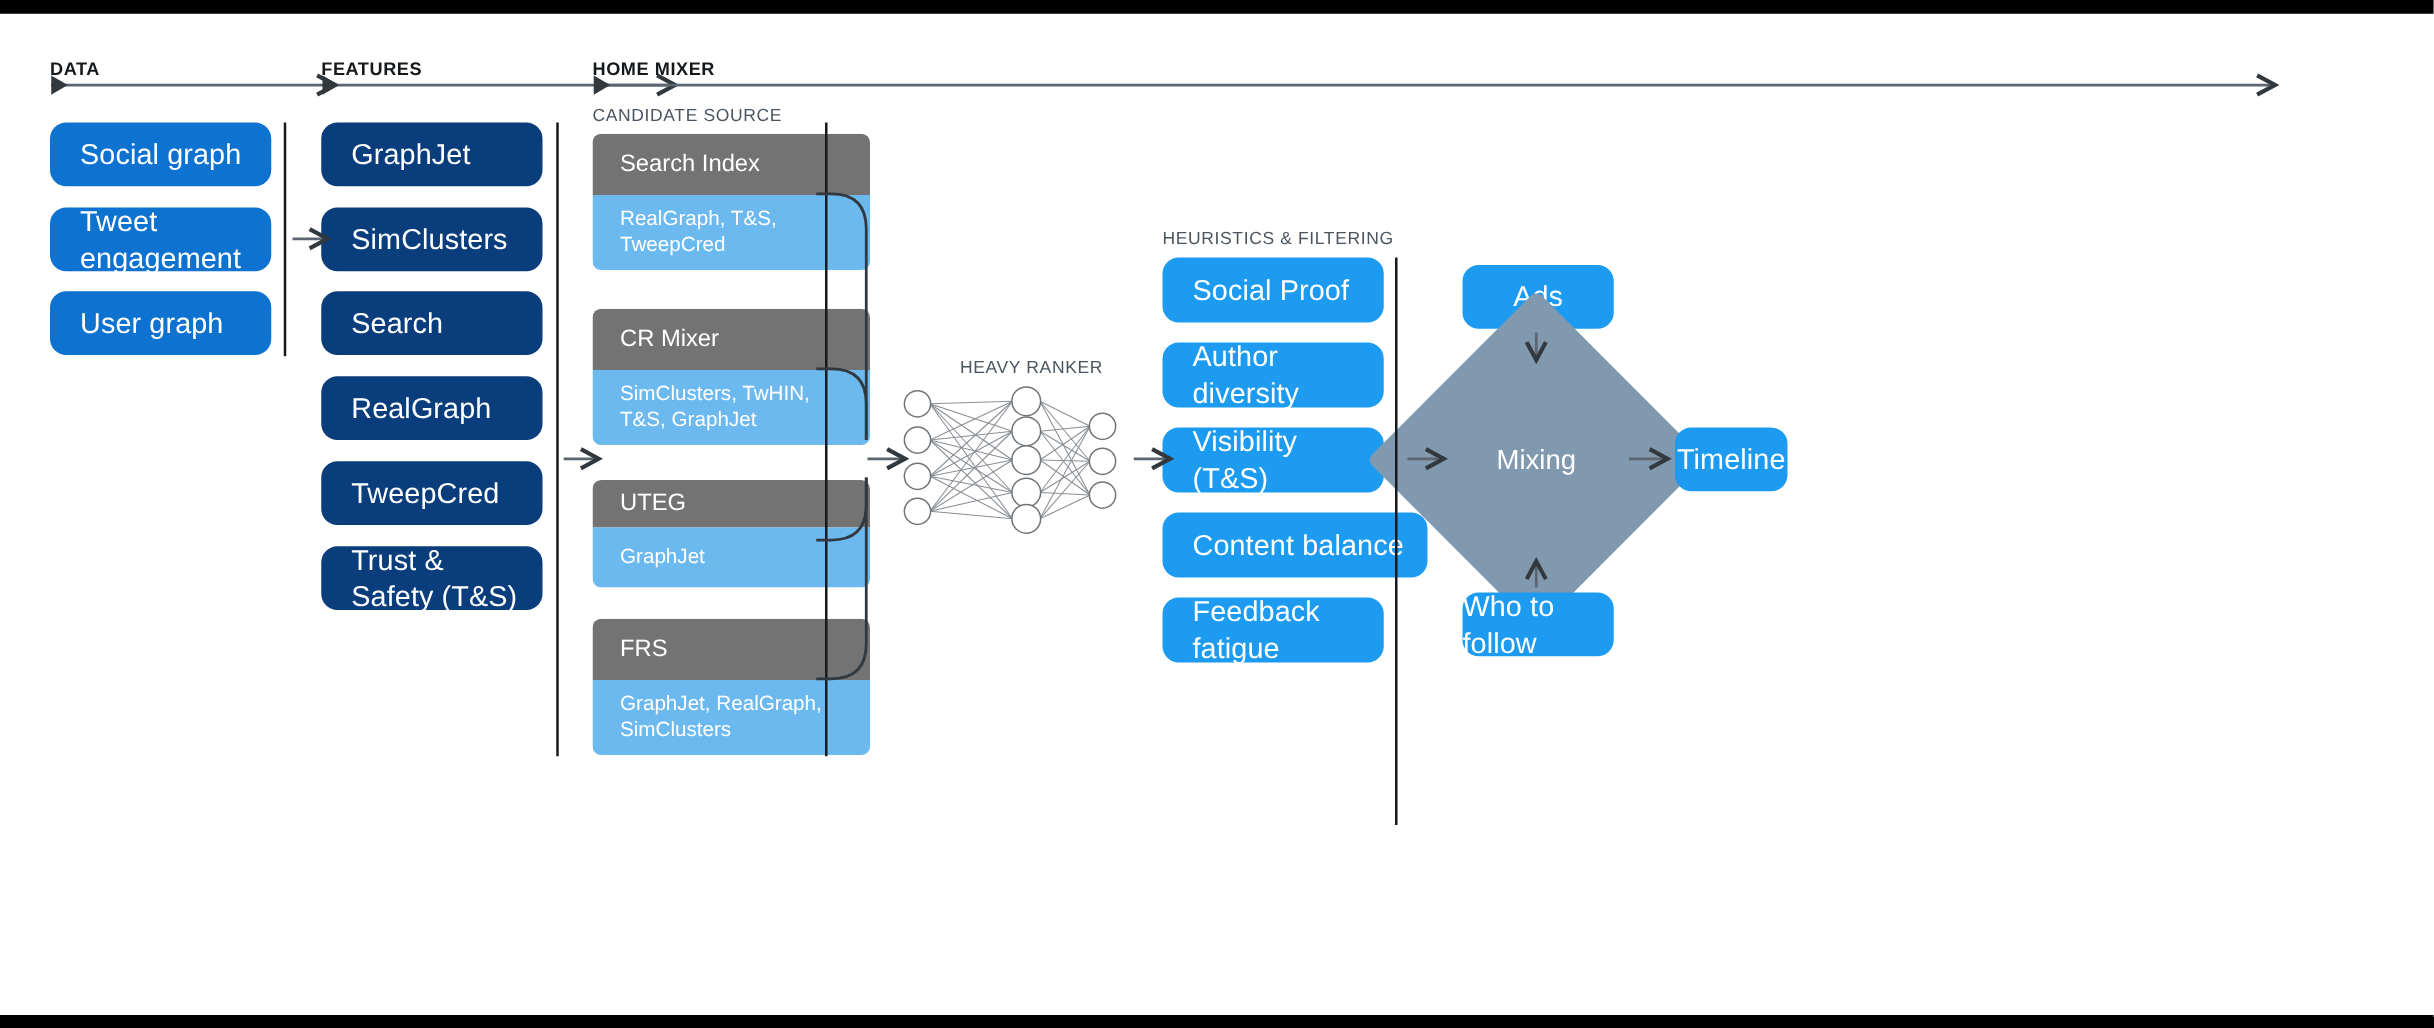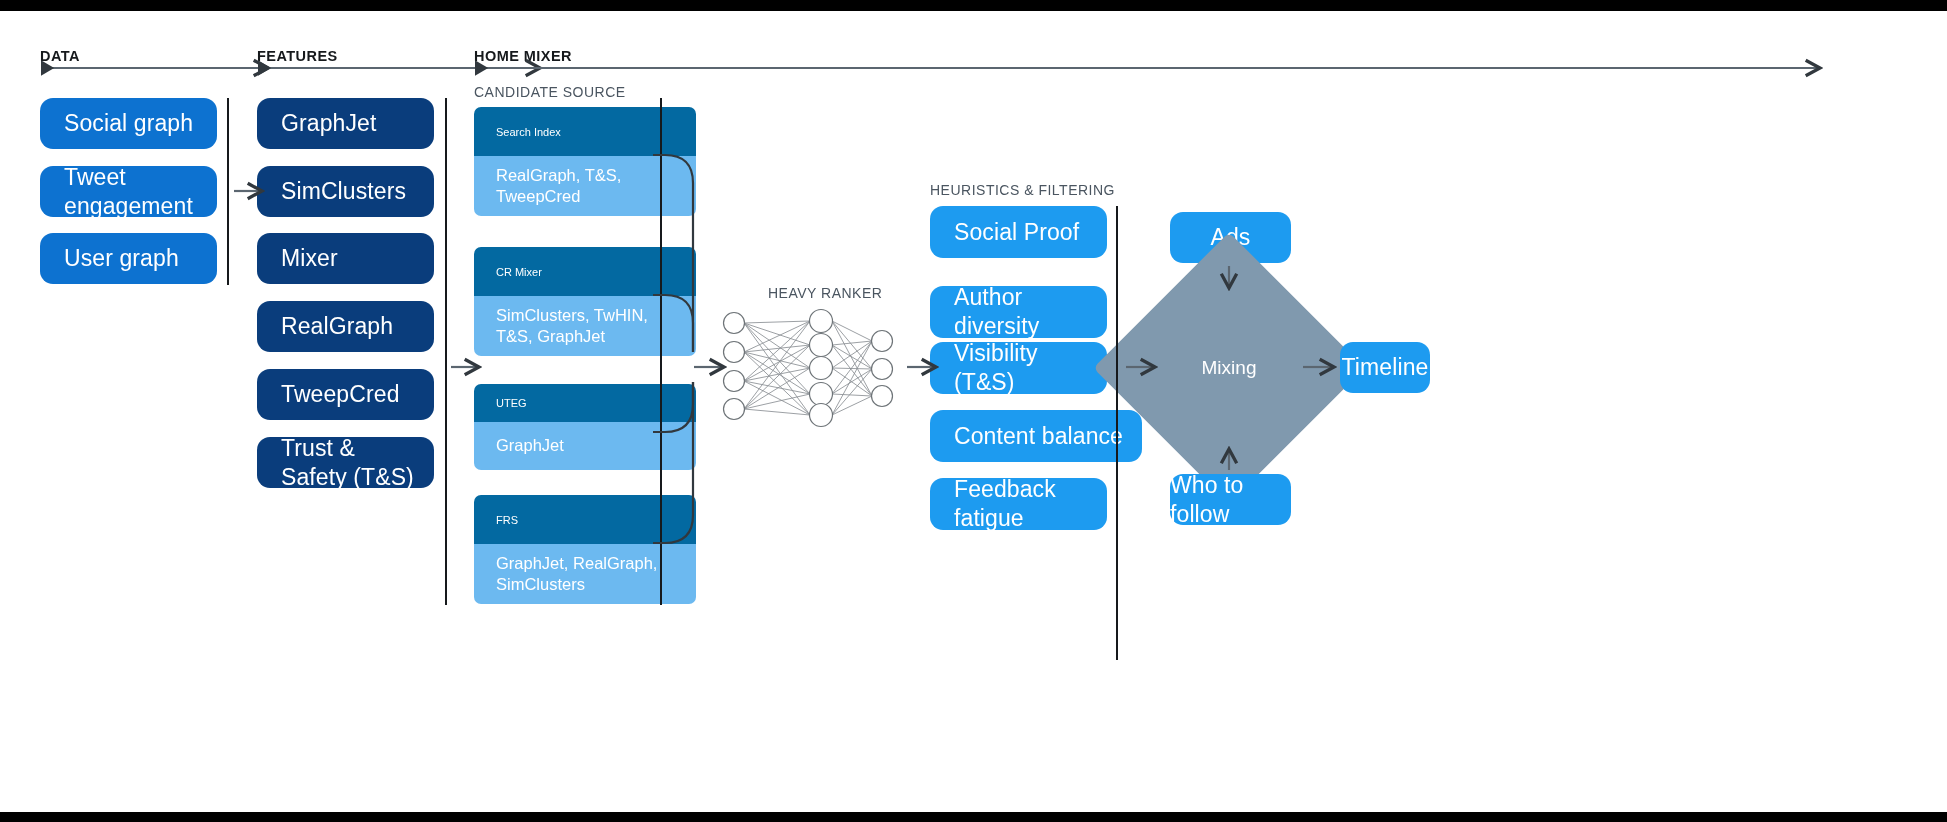--- a/index.html
+++ b/index.html
@@ -67,23 +67,23 @@
   .box.bright { background: #1d9bf0; }
 
   
   .cs-card {
     position: absolute;
     border-radius: 7px;
     overflow: hidden;
     width: 222px;
   }
   .cs-head {
-    background: #0369a1;
+    background: #737373;
     color: #ffffff;
-    font-size: 11px;
+    font-size: 19px;
     display: flex;
     align-items: center;
     padding-left: 22px;
     box-sizing: border-box;
   }
   .cs-body {
     background: #6cb9f0;
     color: #ffffff;
     font-size: 16.5px;
     line-height: 1.28;
@@ -108,21 +108,21 @@
     border-radius: 6px;
   }
   .diamond-label {
     position: absolute;
     left: 0; top: 0;
     width: 192px; height: 192px;
     display: flex;
     align-items: center;
     justify-content: center;
     color: #ffffff;
-    font-size: 19px;
+    font-size: 22px;
   }
 
   svg.overlay {
     position: absolute;
     left: 0; top: 0;
     width: 1947px;
     height: 822px;
     pointer-events: none;
   }
   svg.overlay .ln { stroke: #5b6670; stroke-width: 2.2px; fill: none; }
@@ -156,21 +156,21 @@
     <span>User graph</span>
   </div>
 
   <div class="box deep" style="left:257px; top:98px; width:177px; height:51px;">
     <span>GraphJet</span>
   </div>
   <div class="box deep" style="left:257px; top:166px; width:177px; height:51px;">
     <span>SimClusters</span>
   </div>
   <div class="box deep" style="left:257px; top:233px; width:177px; height:51px;">
-    <span>Mixer</span>
+    <span>Search</span>
   </div>
   <div class="box deep" style="left:257px; top:301px; width:177px; height:51px;">
     <span>RealGraph</span>
   </div>
   <div class="box deep" style="left:257px; top:369px; width:177px; height:51px;">
     <span>TweepCred</span>
   </div>
   <div class="box deep" style="left:257px; top:437px; width:177px; height:51px;">
     <span>Trust &amp; Safety (T&amp;S)</span>
   </div>
@@ -194,21 +194,21 @@
 
   <div class="cs-card" style="left:474px; top:495px;">
     <div class="cs-head" style="height:49px;">FRS</div>
     <div class="cs-body" style="height:60px; white-space:pre-line;">GraphJet, RealGraph,
 SimClusters</div>
   </div>
 
   <div class="box bright" style="left:930px; top:206px; width:177px; height:52px;">
     <span>Social Proof</span>
   </div>
-  <div class="box bright" style="left:930px; top:274px; width:177px; height:52px;margin-top:12px;">
+  <div class="box bright" style="left:930px; top:274px; width:177px; height:52px;">
     <span>Author diversity</span>
   </div>
   <div class="box bright" style="left:930px; top:342px; width:177px; height:52px;">
     <span>Visibility (T&amp;S)</span>
   </div>
   <div class="box bright" style="left:930px; top:410px; width:212px; height:52px;">
     <span>Content balance</span>
   </div>
   <div class="box bright" style="left:930px; top:478px; width:177px; height:52px;">
     <span>Feedback fatigue</span>

